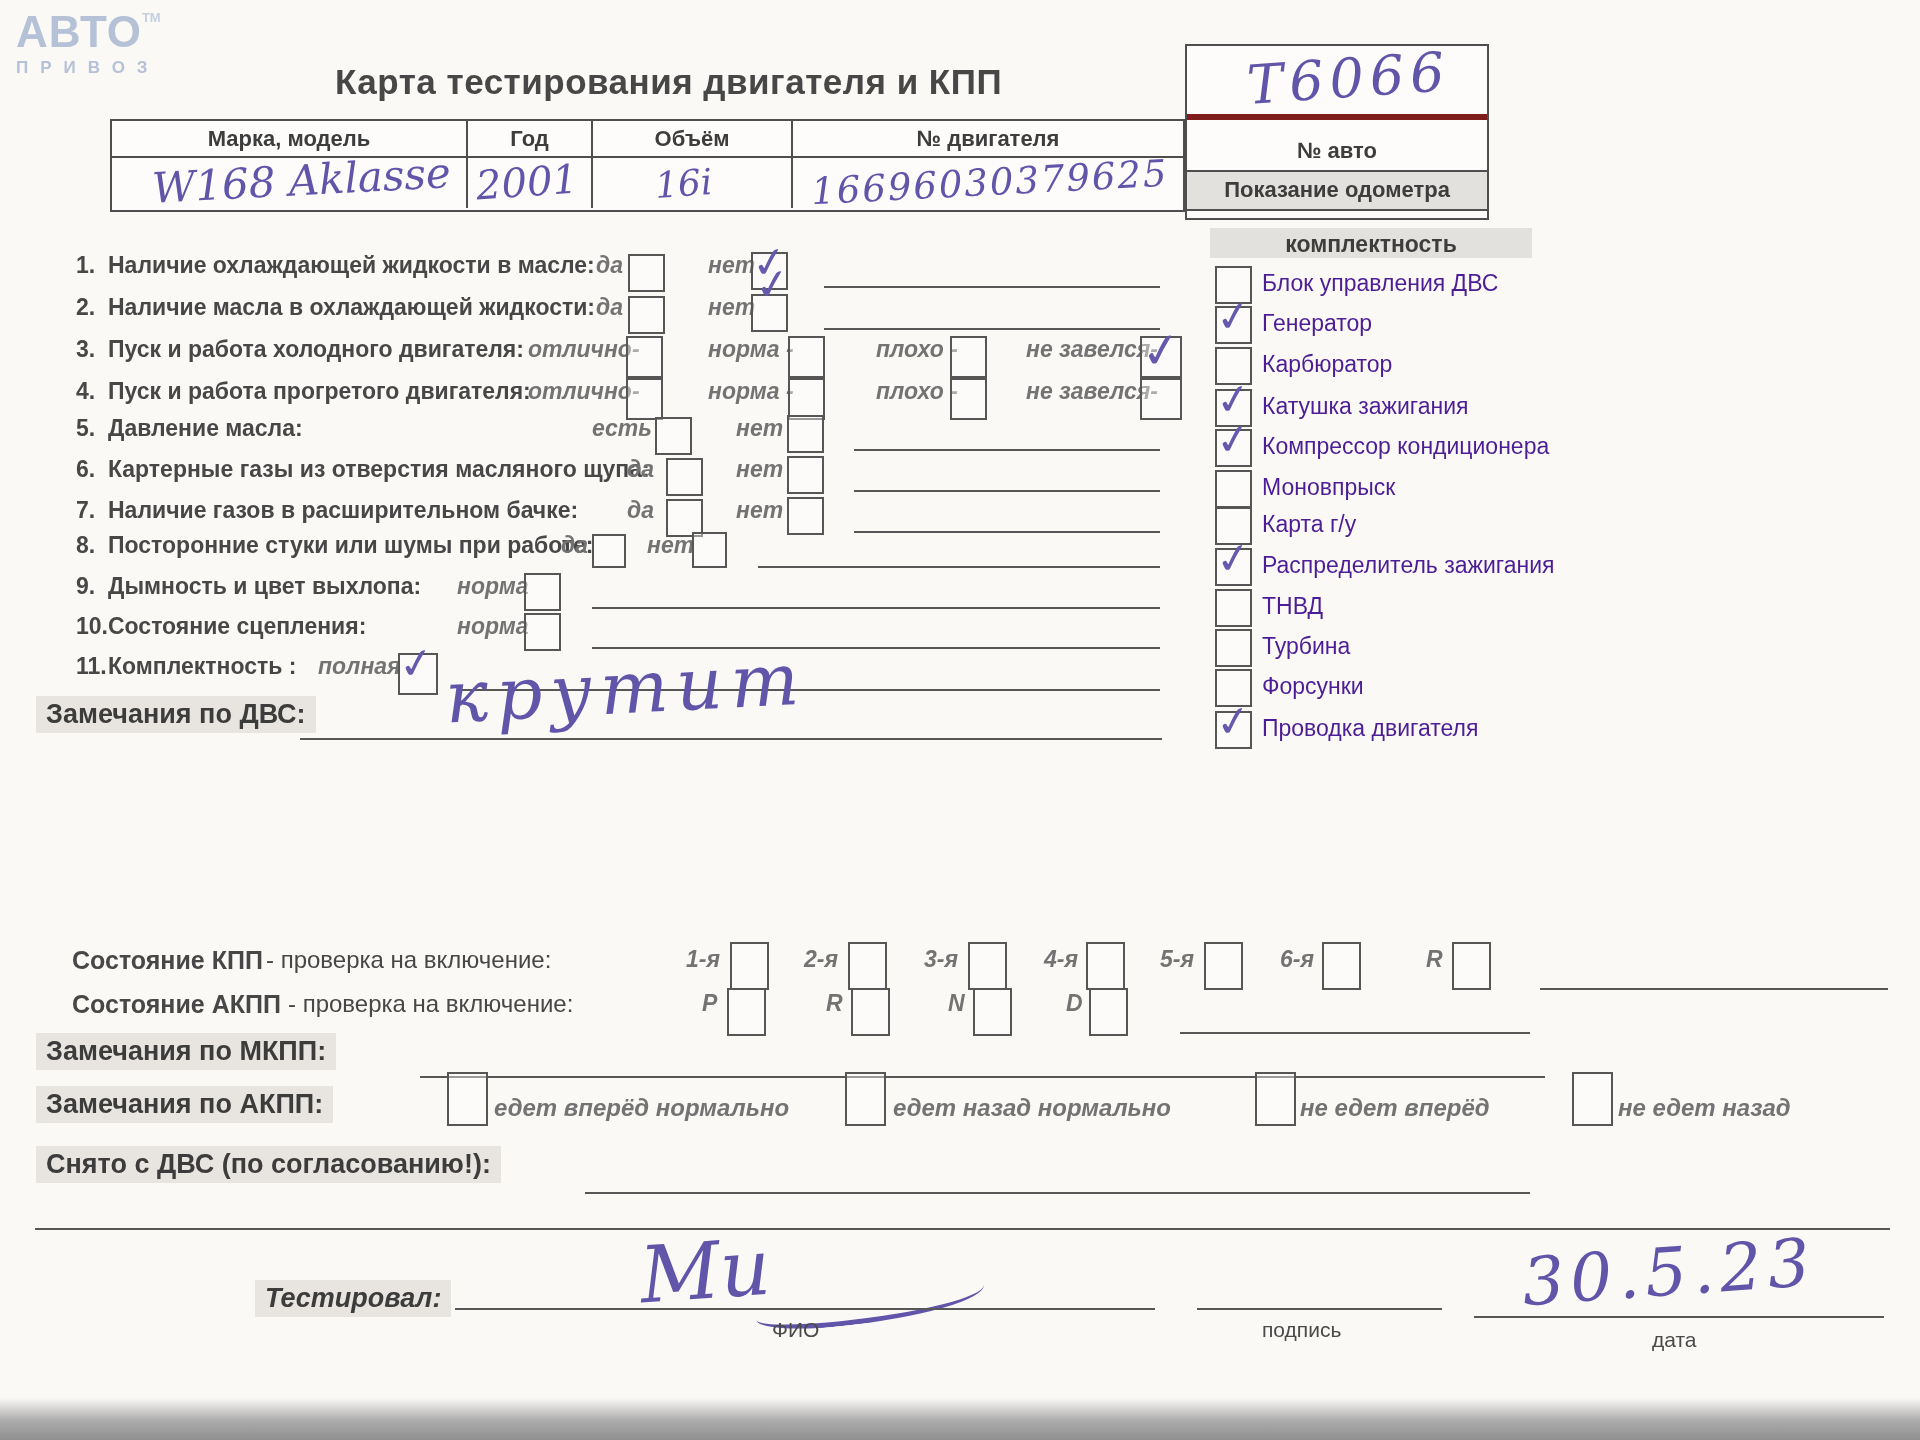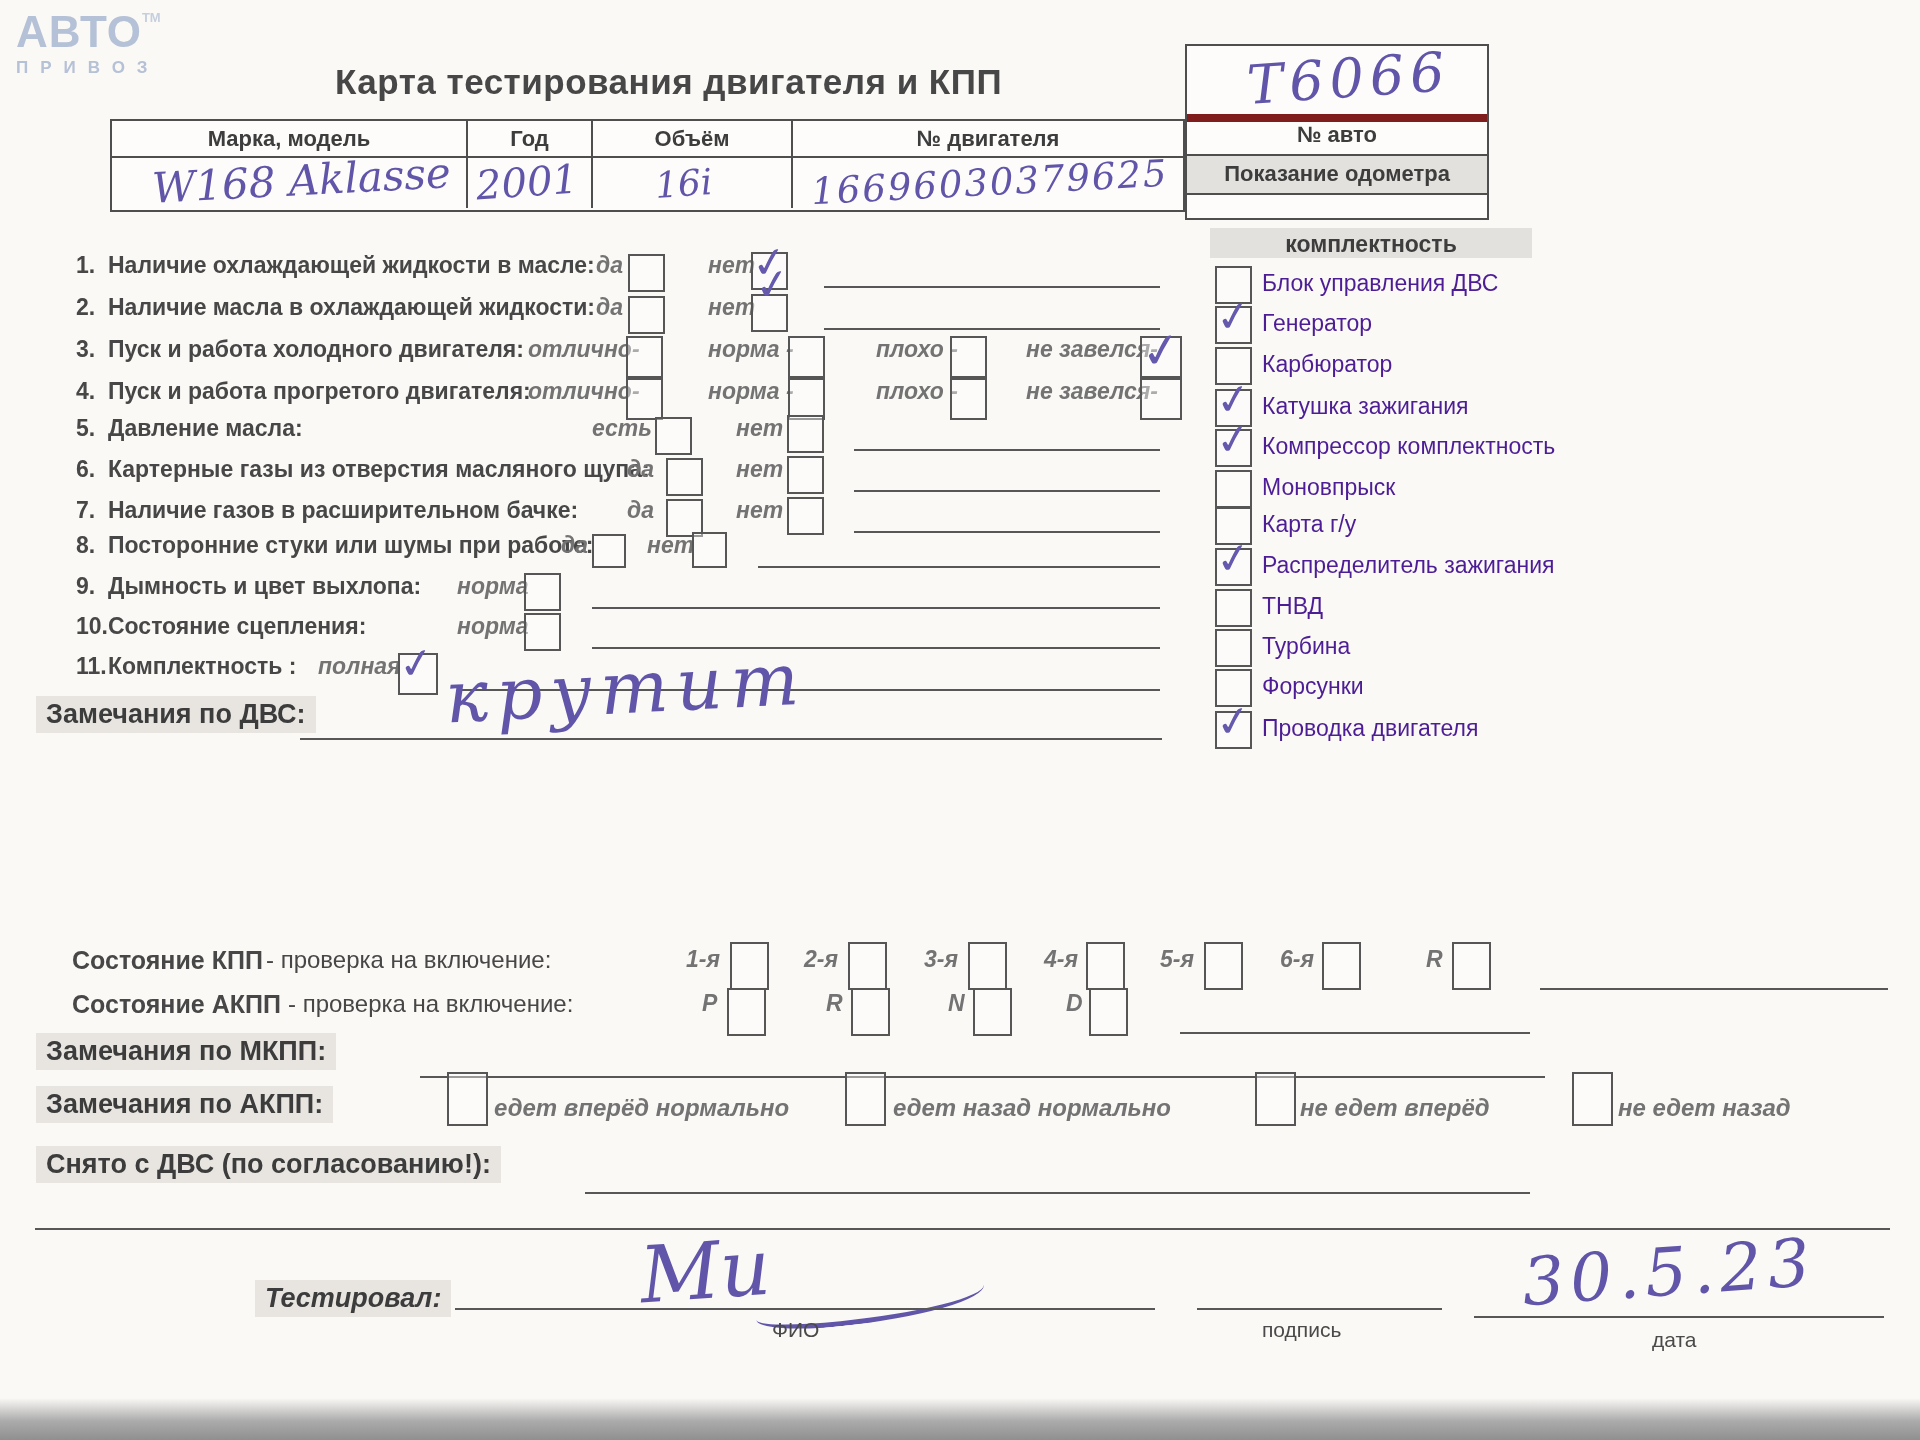--- a/index.html
+++ b/index.html
@@ -46,21 +46,21 @@
     <div><span class="logo-main">АВТО</span><span class="logo-tm">ТМ</span></div>
     <div class="logo-sub">ПРИВОЗ</div>
   </div>
 
   <div class="abs title" style="left:335px;top:62px">Карта тестирования двигателя и КПП</div>
 
   <div class="abs frame" style="left:1185px;top:44px;width:300px;height:172px">
     <div style="height:68px;position:relative">
       <span class="hw" style="position:absolute;left:60px;top:6px;font-size:54px;transform:rotate(-4deg);letter-spacing:6px">T6066</span>
     </div>
-    <div class="th" style="height:32px;border-top:8px solid #7f1d1d;padding-top:0">№ авто</div>
+    <div class="th" style="height:32px;border-top:6px solid #7f1d1d;padding-top:18px">№ авто</div>
     <div class="th shade" style="height:32px;border-top:2px solid #4e4e4e;border-bottom:2px solid #4e4e4e;padding-top:5px">Показание одометра</div>
     <div style="height:30px"></div>
   </div>
 
   <div class="abs frame" style="left:110px;top:119px;width:1071px;height:89px">
     <div style="display:flex;height:35px;border-bottom:2px solid #4e4e4e">
       <div class="th" style="width:354px;border-right:2px solid #4e4e4e;padding-top:5px">Марка, модель</div>
       <div class="th" style="width:123px;border-right:2px solid #4e4e4e;padding-top:5px">Год</div>
       <div class="th" style="width:198px;border-right:2px solid #4e4e4e;padding-top:5px">Объём</div>
       <div class="th" style="flex:1;padding-top:5px">№ двигателя</div>
@@ -100,21 +100,21 @@
   <div class="row" style="top:389px">
     <span class="cb" style="left:1215px">
         <span class="tick">✓</span>
       </span>
     <span class="eqlabel" style="left:1262px;top:4px">Катушка зажигания</span>
   </div>
   <div class="row" style="top:429px">
     <span class="cb" style="left:1215px">
         <span class="tick">✓</span>
       </span>
-    <span class="eqlabel" style="left:1262px;top:4px">Компрессор комплектность</span>
+    <span class="eqlabel" style="left:1262px;top:4px">Компрессор кондиционера</span>
   </div>
   <div class="row" style="top:470px">
     <span class="cb" style="left:1215px"></span>
     <span class="eqlabel" style="left:1262px;top:4px">Моновпрыск</span>
   </div>
   <div class="row" style="top:507px">
     <span class="cb" style="left:1215px"></span>
     <span class="eqlabel" style="left:1262px;top:4px">Карта г/у</span>
   </div>
   <div class="row" style="top:548px">

